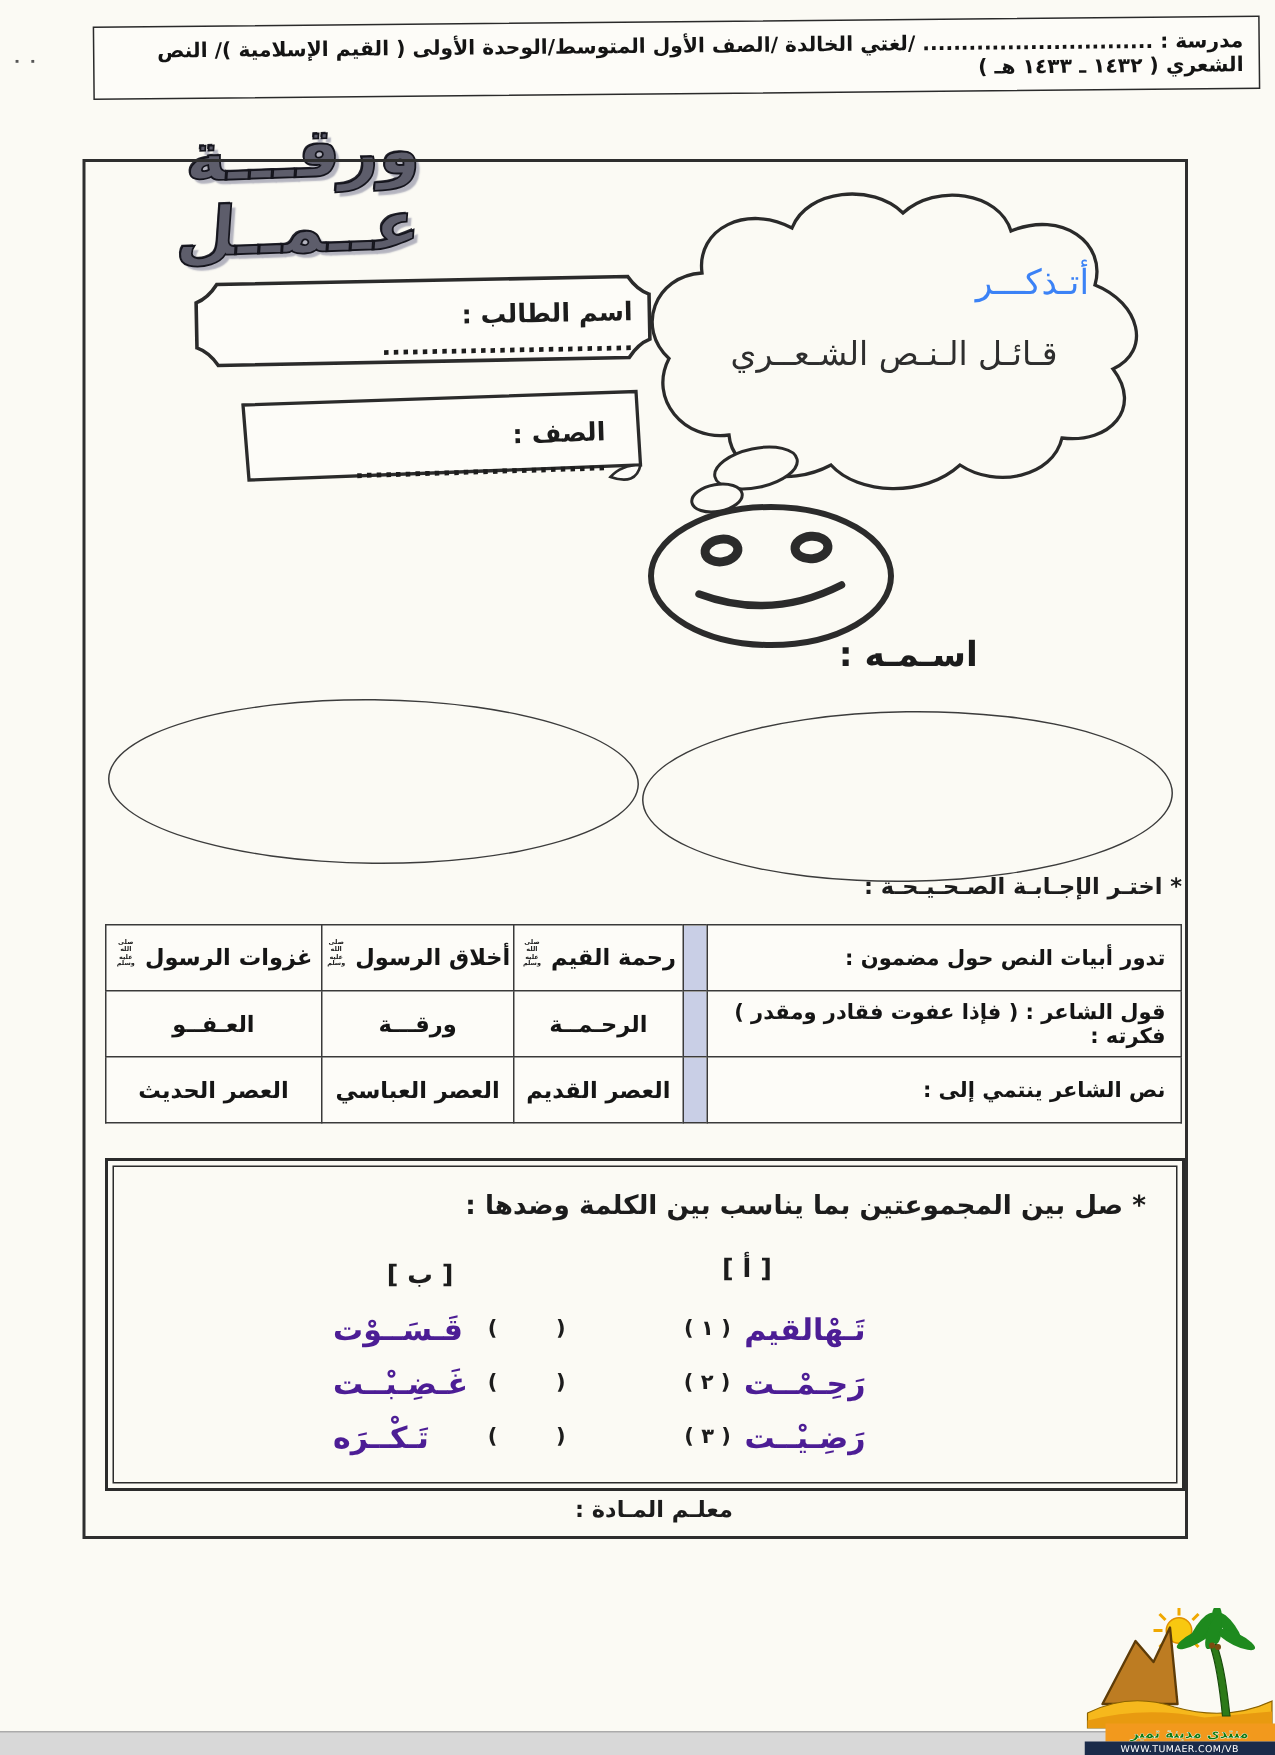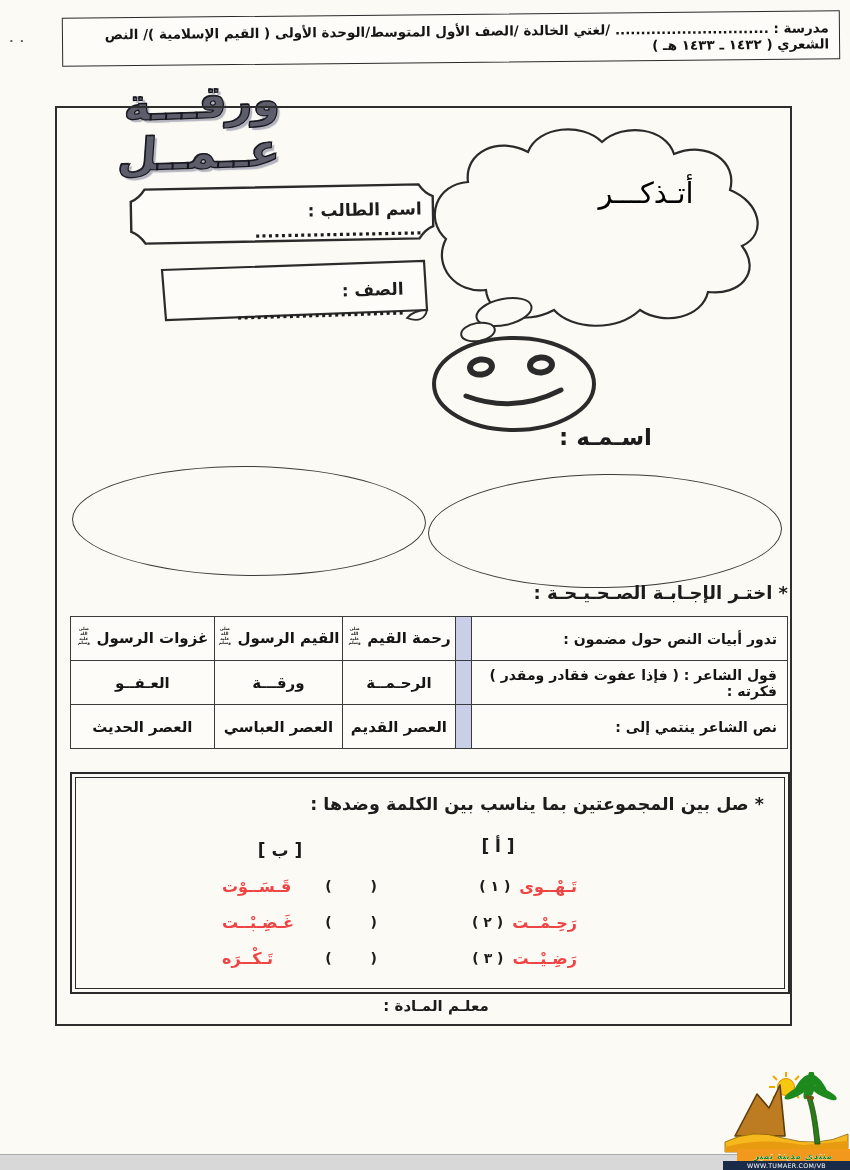--- a/index.html
+++ b/index.html
@@ -29,35 +29,35 @@
   
   .plaque{left:127px;top:182px;width:310px;height:64px;transform:rotate(-1.1deg);}
   .plaque-label{left:140px;top:201px;width:282px;direction:rtl;text-align:right;padding-right:14px;
                 font-size:17px;font-weight:bold;transform:rotate(-1.1deg);}
   .classbox{left:156px;top:258px;width:276px;height:70px;}
   .class-label{left:172px;top:282px;width:232px;direction:rtl;text-align:right;padding-right:10px;
                font-size:17px;font-weight:bold;transform:rotate(-1.8deg);}
 
   
   .cloud{left:416px;top:124px;width:358px;height:224px;}
-  .cloud-line1{left:150px;top:52px;width:160px;text-align:center;direction:rtl;font-size:29px;color:#000000;}
+  .cloud-line1{left:150px;top:52px;width:160px;direction:rtl;font-size:23px;color:#3b82f6;}
   .cloud-line2{left:30px;top:100px;width:300px;text-align:center;direction:rtl;font-size:22px;color:#2e2e2e;}
 
   .smiley{left:428px;top:332px;width:172px;height:104px;}
 
   
   .poet-nick{left:175px;top:420px;width:160px;text-align:center;font-size:29px;font-weight:800;}
   .poet-name{left:538px;top:424px;width:135px;text-align:center;font-size:23px;font-weight:800;}
   .oval-left{left:72px;top:466px;width:352px;height:108px;border:1.6px solid #3c3c3c;border-radius:50%;
              transform:rotate(.6deg);background:transparent;}
   .oval-right{left:428px;top:474px;width:352px;height:112px;border:1.6px solid #3c3c3c;border-radius:50%;
               transform:rotate(-.8deg);}
 
   
-  .mcq-heading{right:62px;top:582px;direction:rtl;font-size:18px;font-weight:800;letter-spacing:.5px;margin-left:20px;}
+  .mcq-heading{right:62px;top:582px;direction:rtl;font-size:15px;font-weight:800;letter-spacing:.5px;margin-left:20px;}
   .mcq-table{position:absolute;left:70px;top:616px;width:718px;border-collapse:collapse;direction:rtl;
              table-layout:fixed;background:#fdfcf8;}
   .mcq-table td{border:1.6px solid #3a3a3a;height:41px;font-weight:bold;color:#151515;overflow:hidden;}
   .mcq-table .prompt{text-align:right;padding:0 10px;font-size:14px;}
   .mcq-table .opt{text-align:center;font-size:15px;}
   .mcq-table .strip{background:var(--strip,#c9cfe6);padding:0;}
   .pbuh{display:inline-block;width:15px;font-size:4.3px;line-height:1.1;text-align:center;
         vertical-align:top;transform:translateY(-2px);color:#222;font-weight:bold;}
 
   
@@ -65,21 +65,21 @@
   .match-inner{position:absolute;inset:3px;border:1.2px solid #2b2b2b;}
   .match-heading{position:absolute;top:20px;right:24px;direction:rtl;font-size:17.5px;font-weight:600;}
   .grp-hdr{position:absolute;width:120px;text-align:center;font-size:17px;font-weight:bold;direction:rtl;}
   .grp-a-hdr{top:62px;left:366px;}
   .grp-b-hdr{top:66px;left:148px;}
   .grp{position:absolute;top:94px;}
   .grp-a{left:350px;width:155px;}
   .grp-b{left:150px;width:155px;}
   .match-item{display:flex;direction:rtl;align-items:center;height:36px;gap:9px;}
   .grp-b .match-item{justify-content:space-between;}
-  .m-word{font-size:16px;font-weight:800;color:#ef4444;}
+  .m-word{font-size:20px;font-weight:800;color:#4c1d95;}
   .m-num{font-size:14px;font-weight:bold;}
   .m-blank{font-size:14px;font-weight:bold;}
 
   .teacher{left:0;right:0;top:997px;text-align:center;direction:rtl;font-size:15px;font-weight:bold;margin-left:22px;}
 
   
   .scan-edge{left:0;top:1154px;width:850px;height:16px;background:#d8d8d8;border-top:1px solid #ababab;}
   .logo{left:723px;top:1072px;width:127px;height:98px;z-index:2;}
 </style>
 </head>
@@ -115,20 +115,21 @@
   <div class="abs cloud">
     <svg width="358" height="224" viewBox="0 0 358 224">
       <path d="M30,115 C8,95 20,60 52,58 C48,28 82,12 112,28 C122,2 166,-2 186,18
                C208,-2 250,4 258,30 C292,16 322,38 314,66 C344,78 352,110 326,122
                C346,148 324,172 292,168 C286,194 248,202 224,186 C200,208 156,206 138,186
                C108,202 72,192 70,166 C40,170 16,142 30,115 Z" fill="#fbfaf4" stroke="#2a2a2a" stroke-width="2.2"></path>
       <ellipse cx="88" cy="188" rx="28" ry="13" fill="#fbfaf4" stroke="#2a2a2a" stroke-width="2" transform="rotate(-12 88 188)"></ellipse>
       <ellipse cx="62" cy="208" rx="17" ry="9" fill="#fbfaf4" stroke="#2a2a2a" stroke-width="2" transform="rotate(-10 62 208)"></ellipse>
     </svg>
     <div class="abs cloud-line1">أتـذكـــر</div>
+    <div class="abs cloud-line2">قـائـل الـنـص الشـعــري</div>
   </div>
 
   <div class="abs smiley">
     <svg width="172" height="104" viewBox="0 0 172 104">
       <ellipse cx="86" cy="52" rx="80" ry="46" fill="none" stroke="#2b2b2b" stroke-width="4"></ellipse>
       <ellipse cx="53" cy="35" rx="11" ry="7.5" fill="none" stroke="#2b2b2b" stroke-width="6" transform="rotate(-8 53 35)"></ellipse>
       <ellipse cx="113" cy="33" rx="11" ry="7.5" fill="none" stroke="#2b2b2b" stroke-width="6" transform="rotate(-5 113 33)"></ellipse>
       <path d="M38,64 Q86,82 133,58" fill="none" stroke="#2b2b2b" stroke-width="5" stroke-linecap="round"></path>
     </svg>
   </div>
@@ -149,21 +150,21 @@
     </colgroup>
     <tbody>
         <tr>
       <td class="prompt">تدور أبيات النص حول مضمون :</td>
       <td class="strip"></td>
       <td class="opt">
         <span>رحمة القيم</span>
         <span class="pbuh">صلى الله عليه وسلم</span>
       </td>
       <td class="opt">
-        <span>القيم الرسول</span>
+        <span>أخلاق الرسول</span>
         <span class="pbuh">صلى الله عليه وسلم</span>
       </td>
       <td class="opt">
         <span>غزوات الرسول</span>
         <span class="pbuh">صلى الله عليه وسلم</span>
       </td>
     </tr>
     <tr>
       <td class="prompt">قول الشاعر : ( فإذا عفوت فقادر ومقدر ) فكرته :</td>
       <td class="strip"></td>
@@ -182,21 +183,21 @@
     </table>
 
   <div class="abs match-box">
     <div class="match-inner"></div>
     <div class="match-heading">* صل بين المجموعتين بما يناسب بين الكلمة وضدها :</div>
     <div class="grp-hdr grp-a-hdr">[ أ ]</div>
     <div class="grp-hdr grp-b-hdr">[ ب ]</div>
 
     <div class="grp grp-a">
       <div class="match-item">
-        <span class="m-word">تَـهْــوى</span>
+        <span class="m-word">تَـهْالقيم</span>
         <span class="m-num ws-pre">( ١ )</span>
       </div>
       <div class="match-item">
         <span class="m-word">رَحِـمْــت</span>
         <span class="m-num ws-pre">( ٢ )</span>
       </div>
       <div class="match-item">
         <span class="m-word">رَضِـيْــت</span>
         <span class="m-num ws-pre">( ٣ )</span>
       </div>

